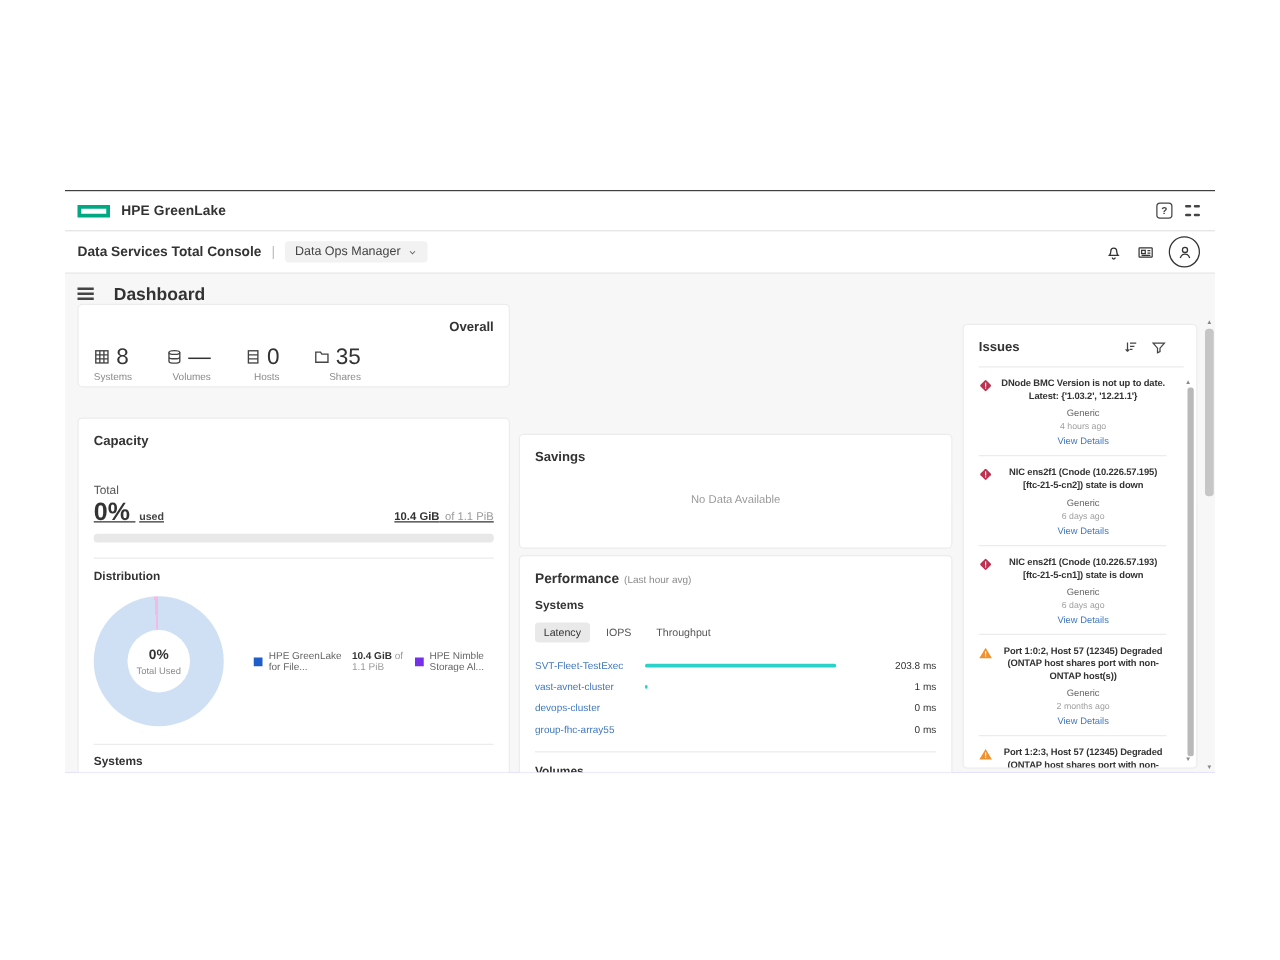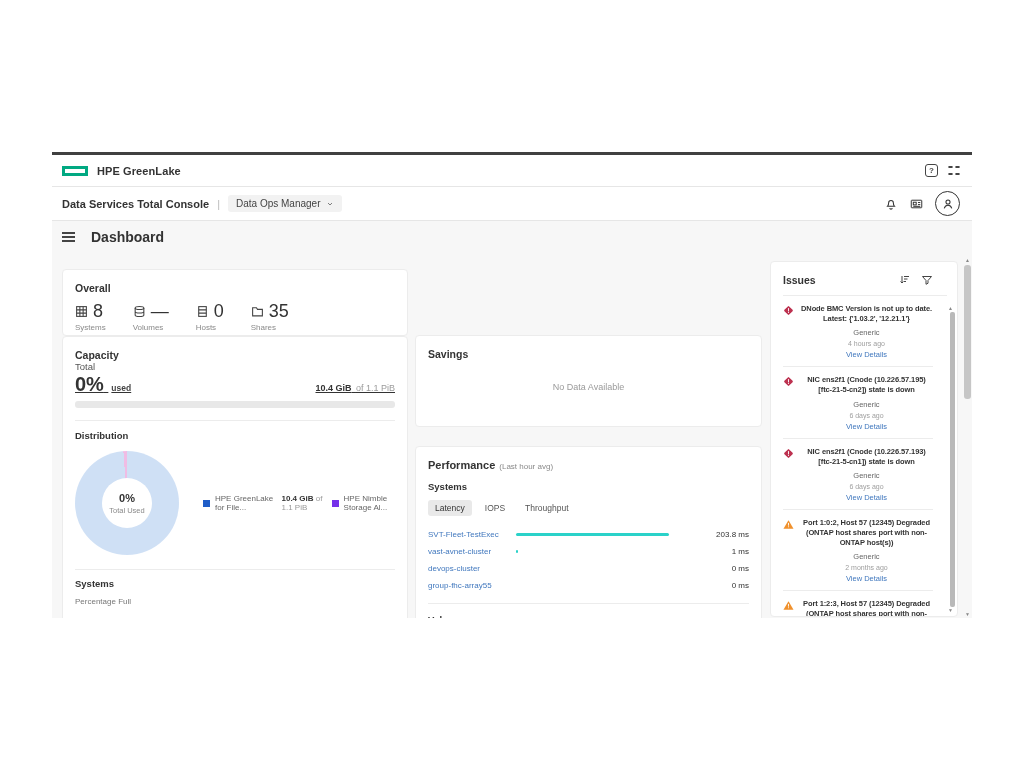--- a/index.html
+++ b/index.html
@@ -1,19 +1,19 @@
 <!DOCTYPE html>
 <html><head>
 <meta charset="utf-8">
 <style>
   * { box-sizing: border-box; margin: 0; padding: 0; }
   html,body { width:1024px; height:768px; background:#fff; overflow:hidden;
     font-family:"Liberation Sans", sans-serif; color:#333; }
   #app { position:absolute; left:52px; top:152px; width:920px; height:466px;
-    border-top:3px solid #404040; background:#c4b5fd; overflow:hidden; }
+    border-top:1px solid #404040; background:#c4b5fd; overflow:hidden; }
 
   
   .hdr1 { height:32px; display:flex; align-items:center; justify-content:space-between;
     padding:0 12px 0 10px; border-bottom:1px solid #e6e6e6; background:#fff; }
   .brand { display:flex; align-items:center; gap:9px; }
   .hpe-logo { width:26px; height:10px; border:3px solid #01a982; }
   .brand-name { font-size:11px; font-weight:700; color:#333; letter-spacing:.1px; }
   .hdr-icons { display:flex; align-items:center; gap:10px; }
   .iconbtn { display:flex; align-items:center; justify-content:center; cursor:pointer; }
   .help-box { width:13px; height:13px; border:1.4px solid #444; border-radius:3px;
@@ -38,29 +38,29 @@
   .toolbar { height:32px; display:flex; align-items:center; gap:16px; padding:0 10px; }
   .burger { width:13px; cursor:pointer; }
   .burger div { height:1.6px; background:#444; margin:2.4px 0; }
   .page-title { font-size:14px; font-weight:700; color:#333; }
 
   .card { position:absolute; background:#fff; border:1px solid #ececec; border-radius:4px; padding:12px; }
   .sec-title { font-size:10.5px; font-weight:700; color:#333; }
   .hr { border-top:1px solid #ececec; }
 
   
-  #overall { left:10px; top:48px; width:346px; height:67px; }
+  #overall { left:10px; top:24px; width:346px; height:67px;text-align:right; }
   .stats { display:flex; gap:27px; margin-top:8px; }
   .stat .top { display:flex; align-items:center; gap:5px; }
   .stat .val { font-size:18px; font-weight:500; color:#333; line-height:1; }
   .stat .lbl { font-size:8px; color:#8a8a8a; margin-top:3px; }
 
   
   #capacity { left:10px; top:115px; width:346px; height:345px; overflow:hidden; }
-  .cap-total-lbl { font-size:9.5px; color:#555; margin-top:0; }
+  .cap-total-lbl { font-size:9.5px; color:#555; margin-top:28px; }
   .cap-row { display:flex; align-items:flex-end; justify-content:space-between; margin-top:3px;text-decoration:underline; }
   .cap-pct { font-size:20px; font-weight:700; color:#333; line-height:.9; }
   .cap-used { font-size:8.5px; font-weight:600; color:#444; margin-left:3px; }
   .cap-amt b { font-size:9px; color:#333; }
   .cap-amt span { font-size:9px; color:#9a9a9a; }
   .progress { height:7px; background:#e8e8e8; border-radius:3px; margin-top:6px; }
   .dist-wrap { display:flex; align-items:center; gap:24px; margin-top:10px; }
   .donut { width:104px; height:104px; border-radius:50%; position:relative; flex:none;
     background:conic-gradient(from -4deg, #f0bce4 0deg 3.5deg, #cfe0f5 3.5deg 360deg); }
   .donut::after { content:""; position:absolute; inset:27px; background:#fff; border-radius:50%; }
@@ -70,21 +70,21 @@
   .donut-center .l { font-size:7.5px; color:#8a8a8a; margin-top:2px; }
   .legend { display:flex; flex-direction:row; gap:4px; }
   .leg-row { display:flex; align-items:center; gap:5px; font-size:8px; }
   .swatch { width:7px; height:7px; flex:none; }
   .leg-name { color:#666; width:92px; }
   .leg-amt b { color:#333; font-weight:700; }
   .leg-amt span { color:#9a9a9a; }
   .pf-lbl { font-size:8px; color:#777; margin-top:8px; }
 
   
-  #savings { left:363px; top:114px; width:347px; height:92px; display:flex; flex-direction:column; }
+  #savings { left:363px; top:128px; width:347px; height:92px; display:flex; flex-direction:column; }
   .nodata { flex:1; display:flex; align-items:center; justify-content:center;
     font-size:9px; color:#9a9a9a; }
 
   
   #performance { left:363px; top:225px; width:347px; height:295px; overflow:hidden; }
   .perf-title { display:flex; align-items:baseline; gap:4px; }
   .perf-sub { font-size:8px; color:#8a8a8a; }
   .perf-systems { font-size:9.5px; font-weight:700; margin-top:10px; }
   .tabs { display:flex; align-items:center; gap:6px; margin-top:8px; }
   .tab { font-size:8.5px; color:#555; padding:3px 7px; border-radius:3px; cursor:pointer; }

